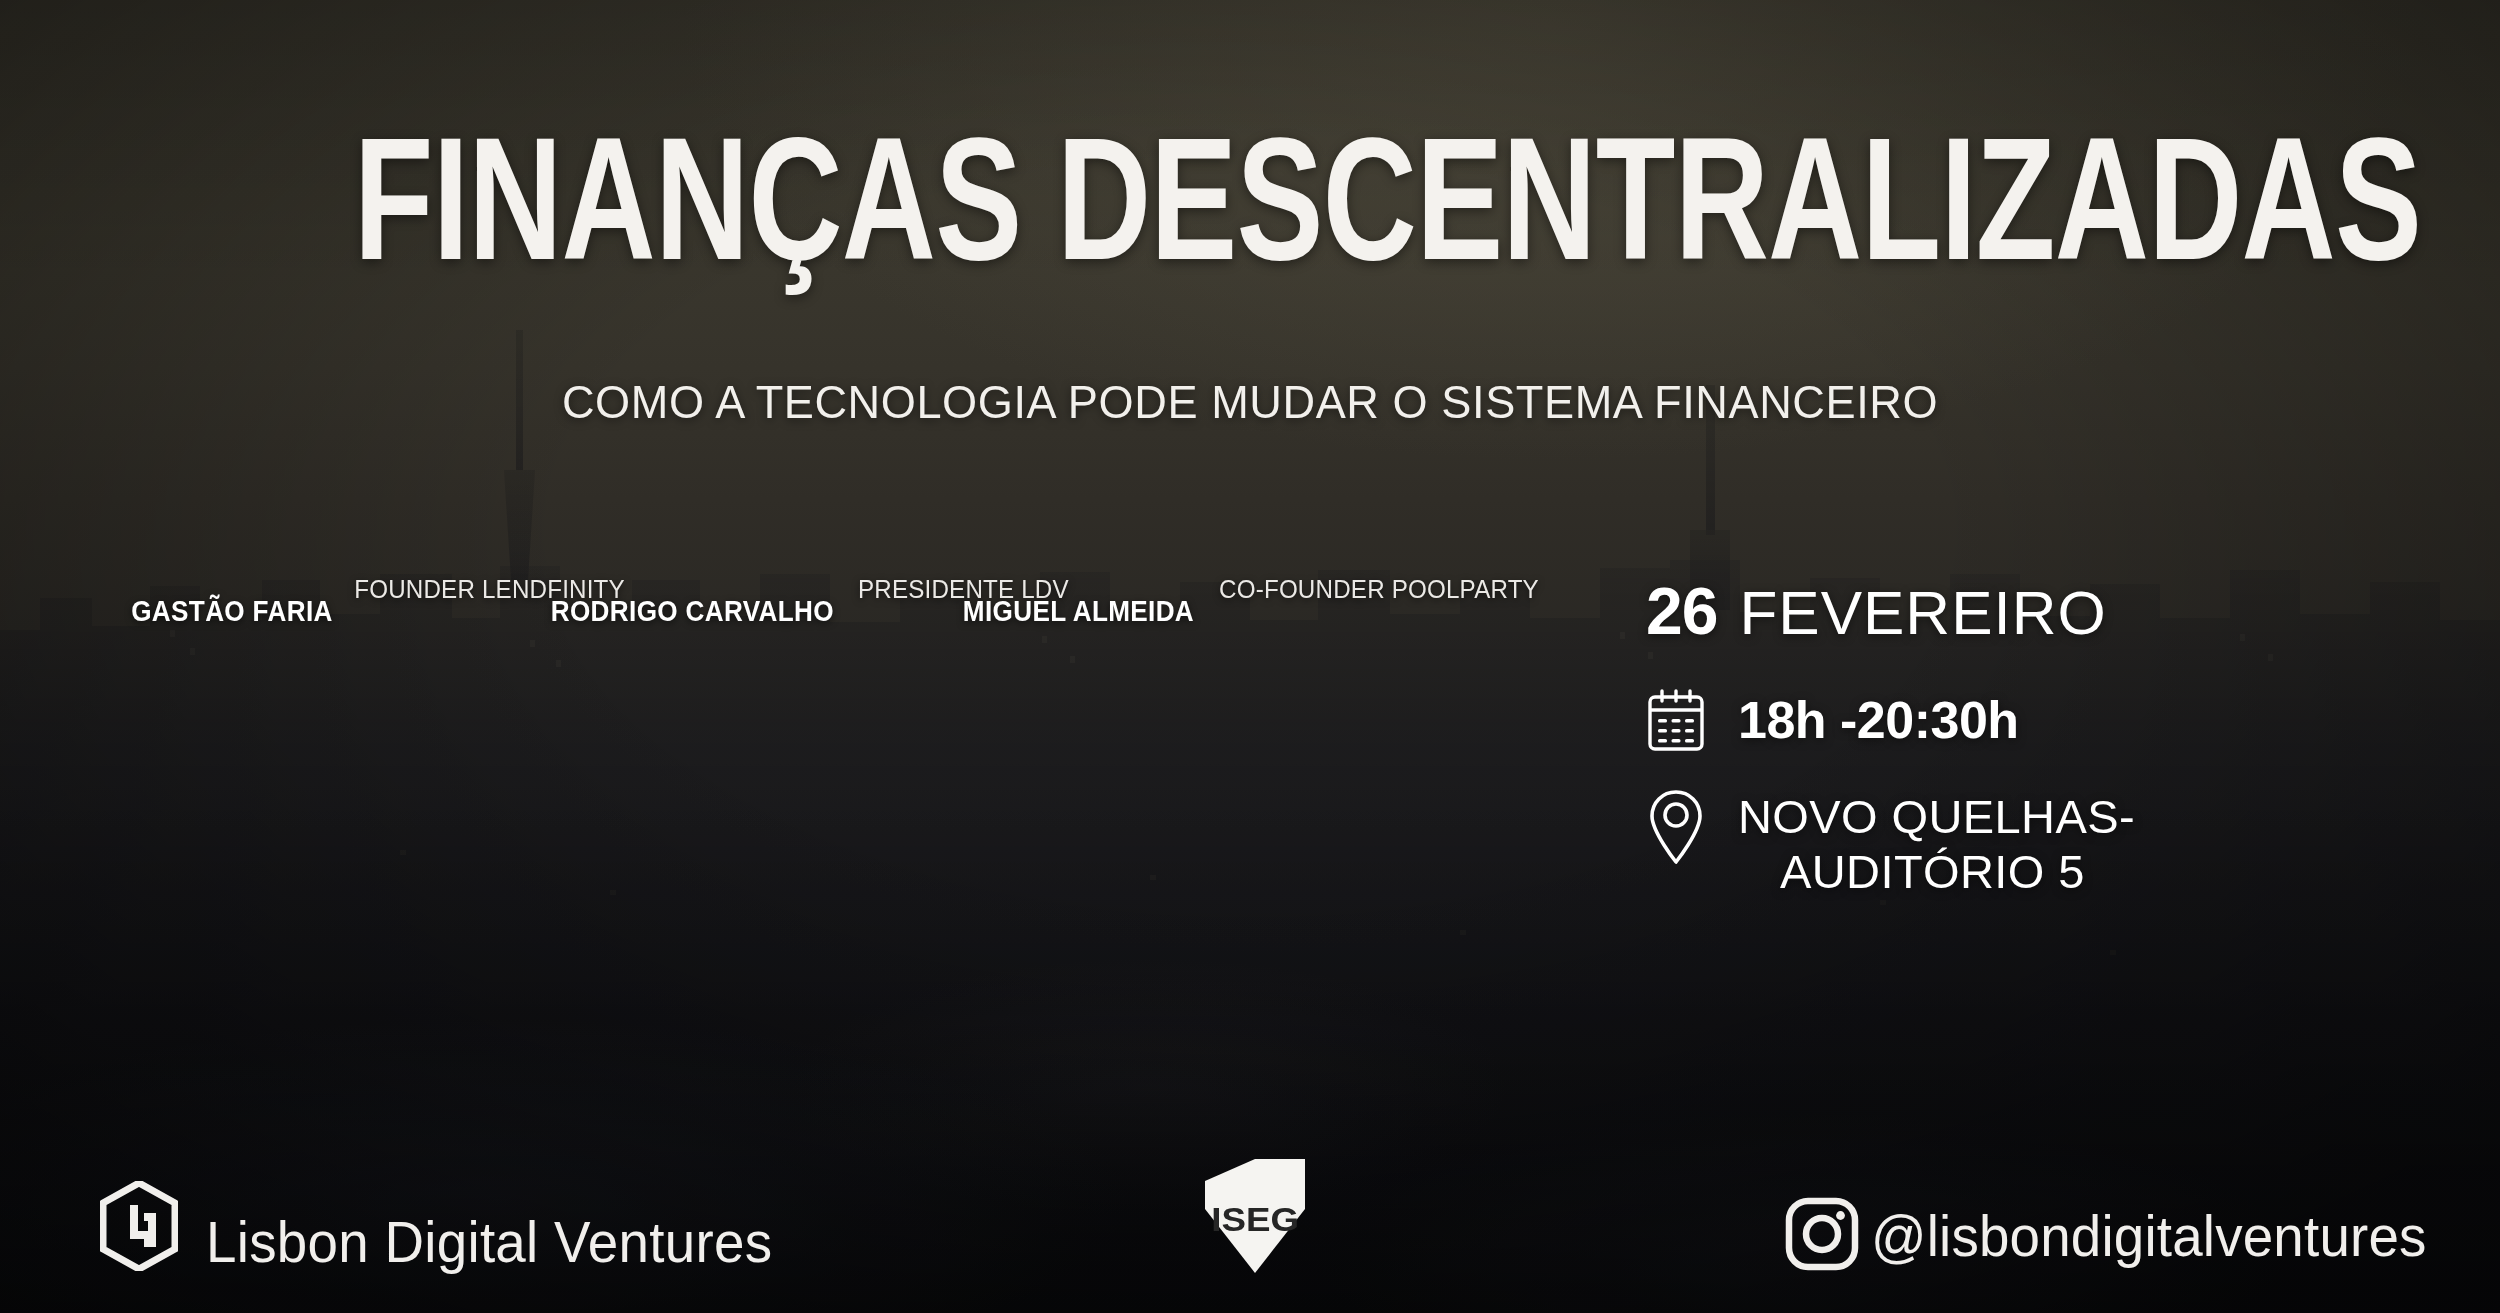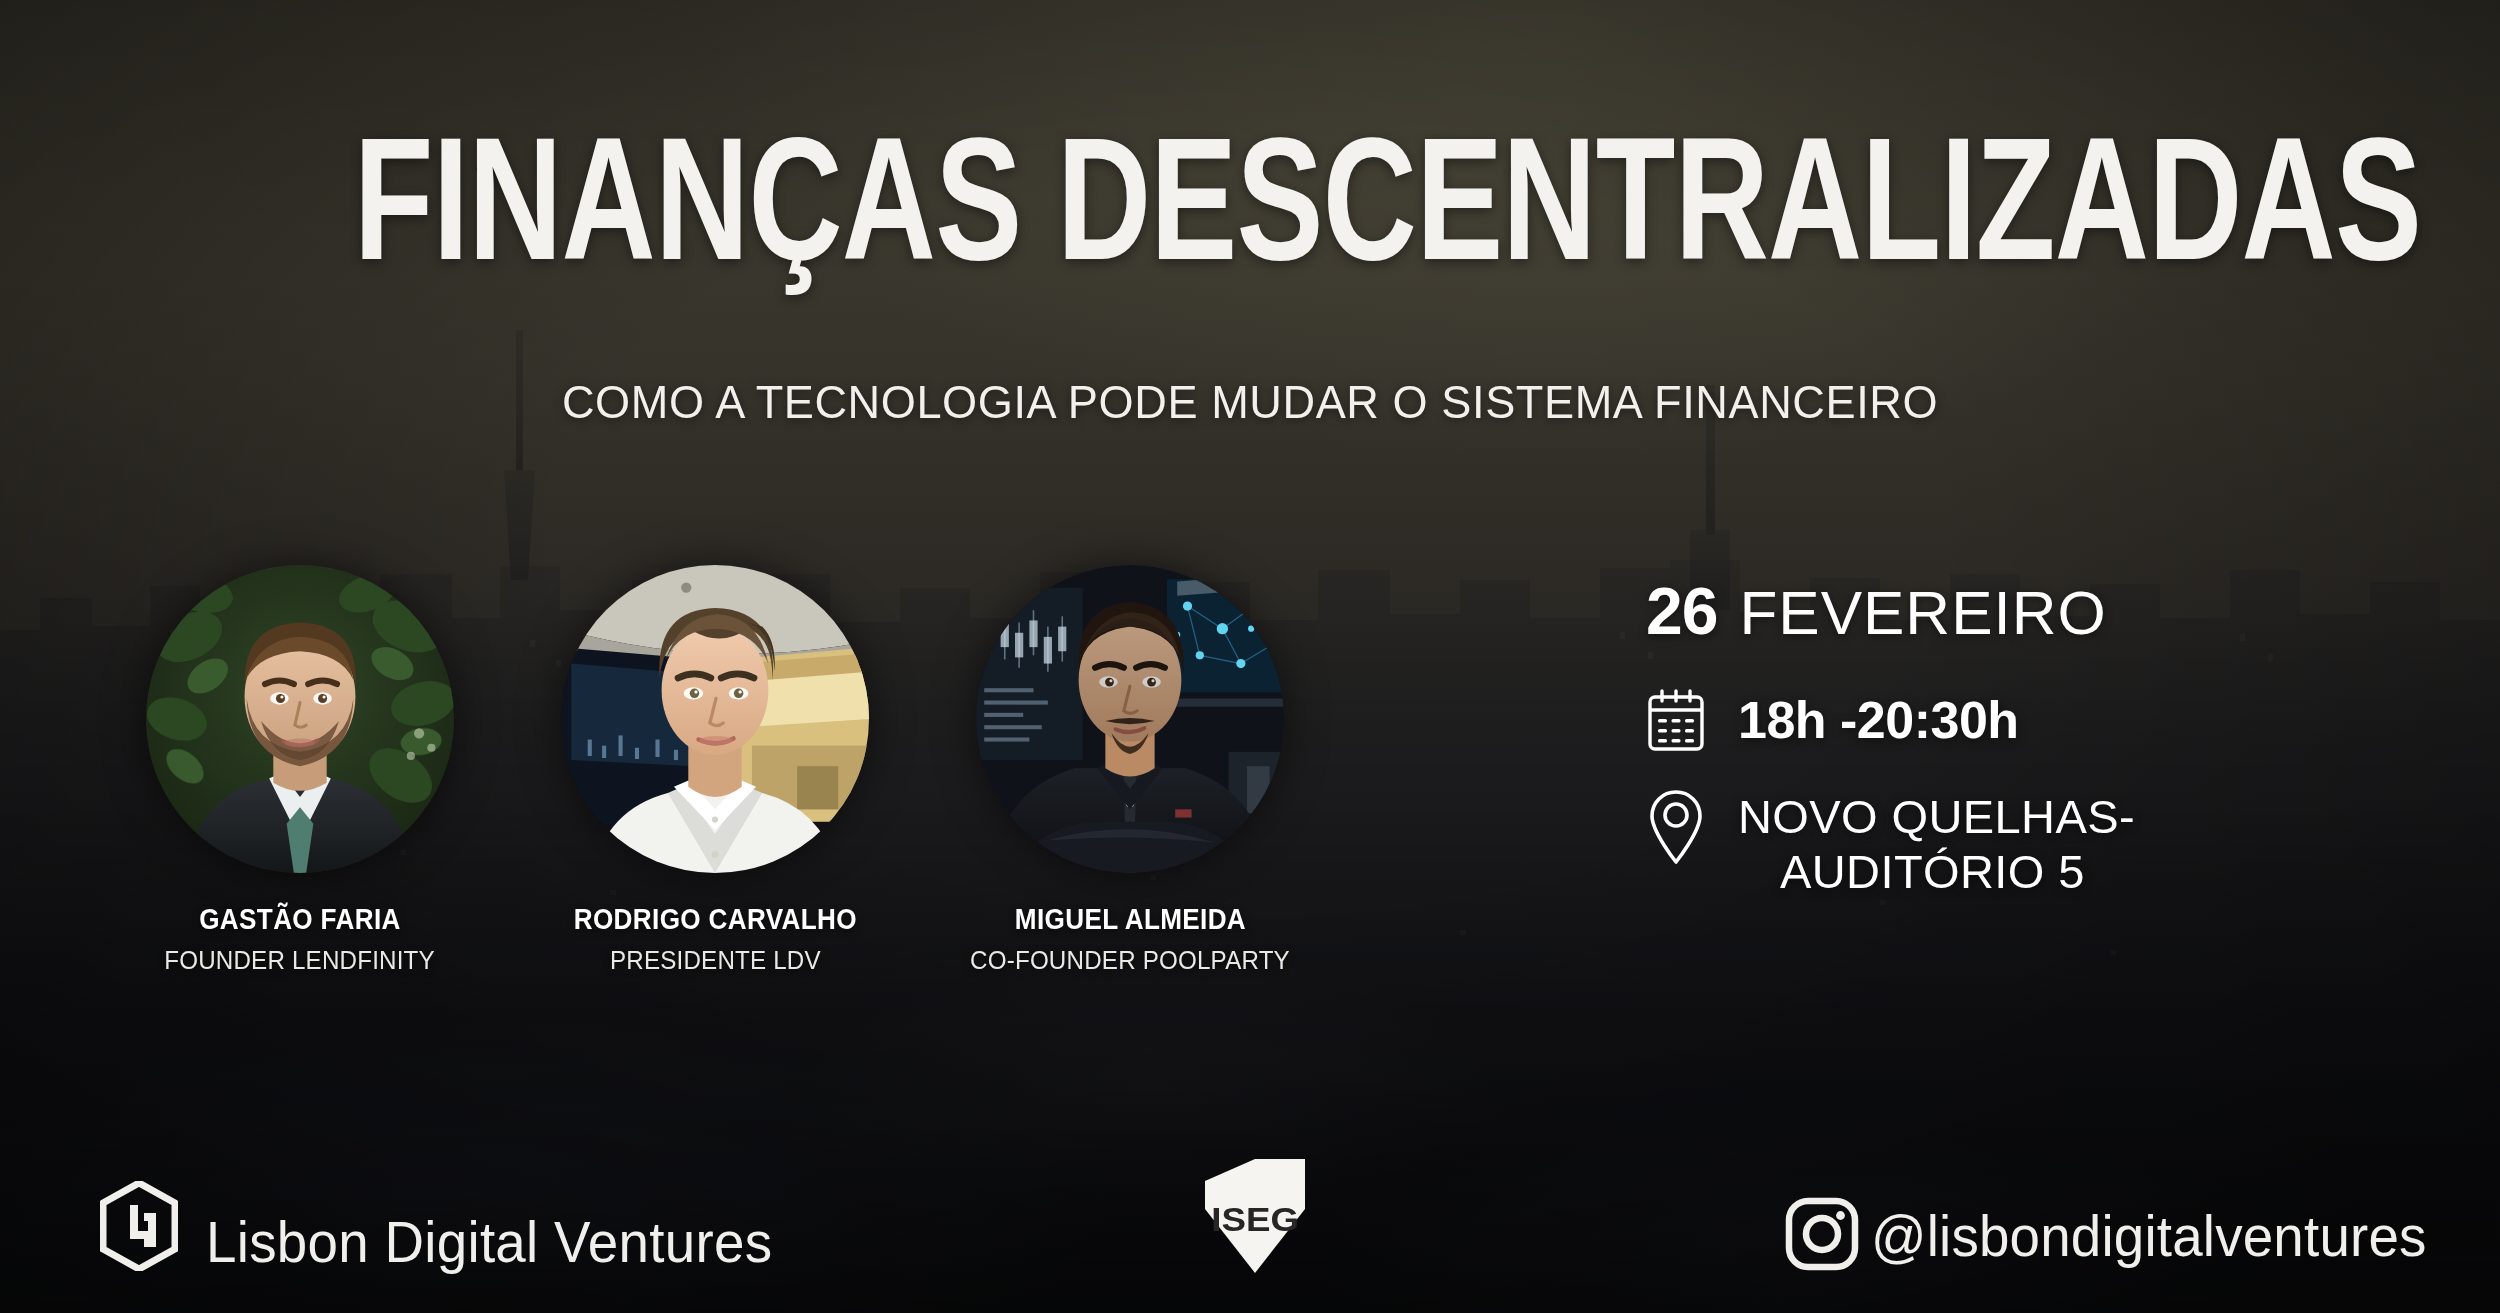--- a/index.html
+++ b/index.html
@@ -99,22 +99,21 @@
     top: 565px;
     left: 120px;
     width: 1380px;
     display: flex;
     justify-content: flex-start;
     gap: 55px;
   }
   .speaker {
     width: 360px;
     display: flex;
-    flex-direction: column;
-    align-items: center;
+    flex-direction: row;
   }
   .portrait {
     width: 308px;
     height: 308px;
     border-radius: 50%;
     overflow: hidden;
     position: relative;
     box-shadow: 0 0 42px rgba(0,0,0,0.55);
   }
   .portrait svg { display: block; width: 100%; height: 100%; }

